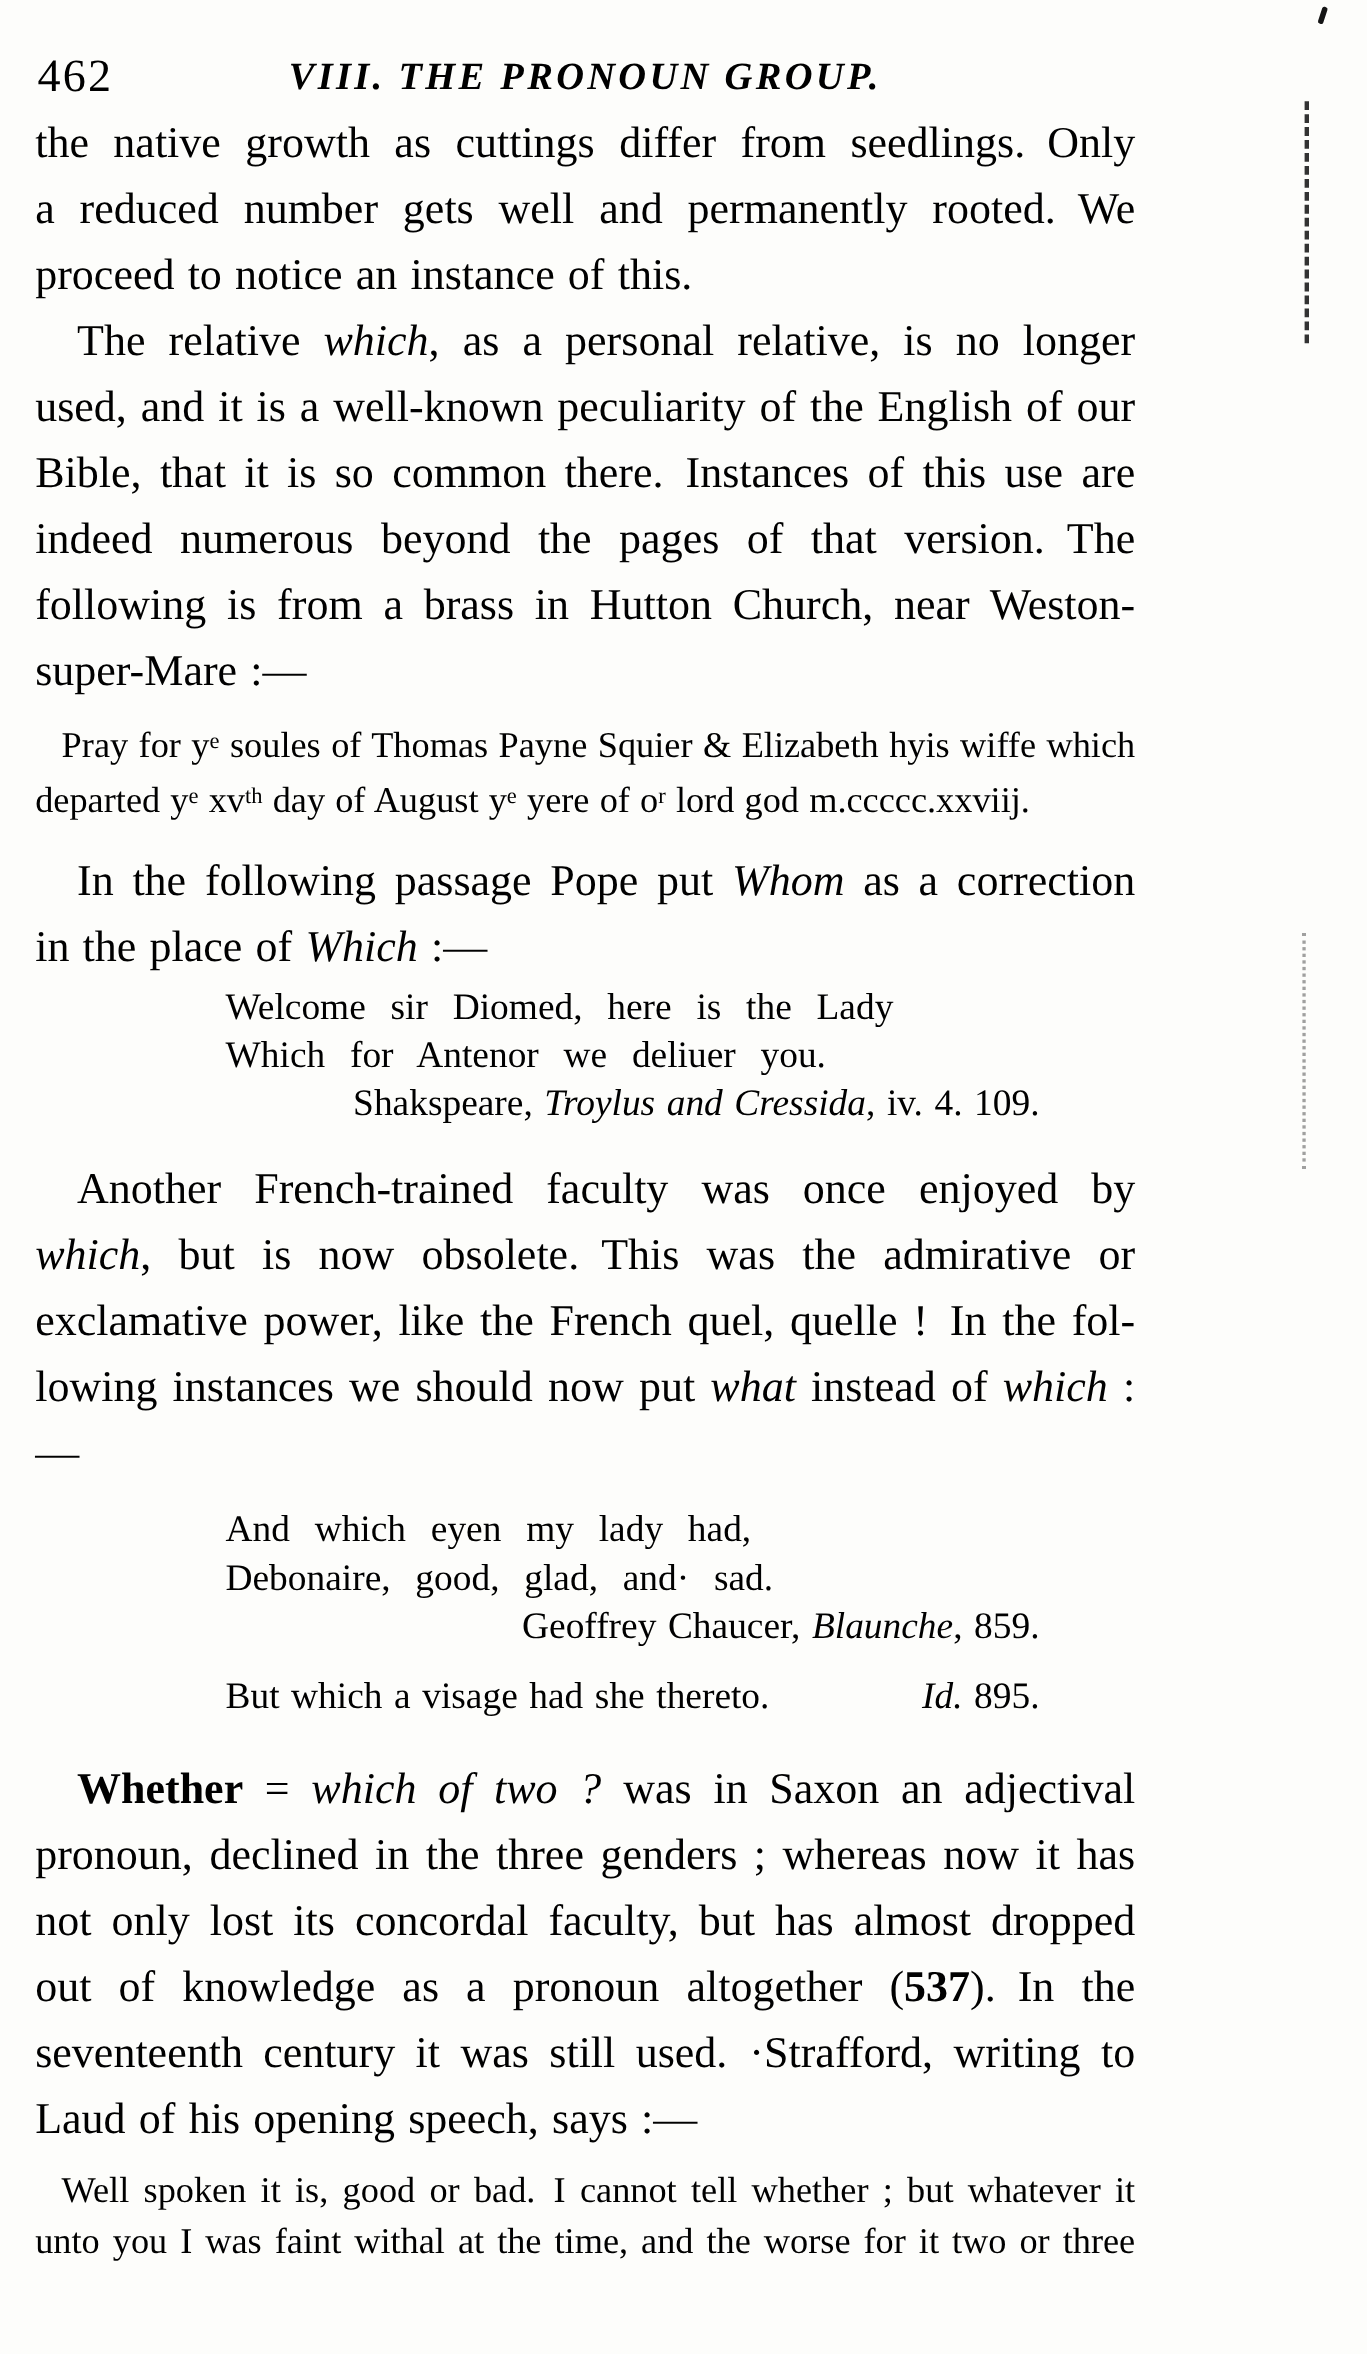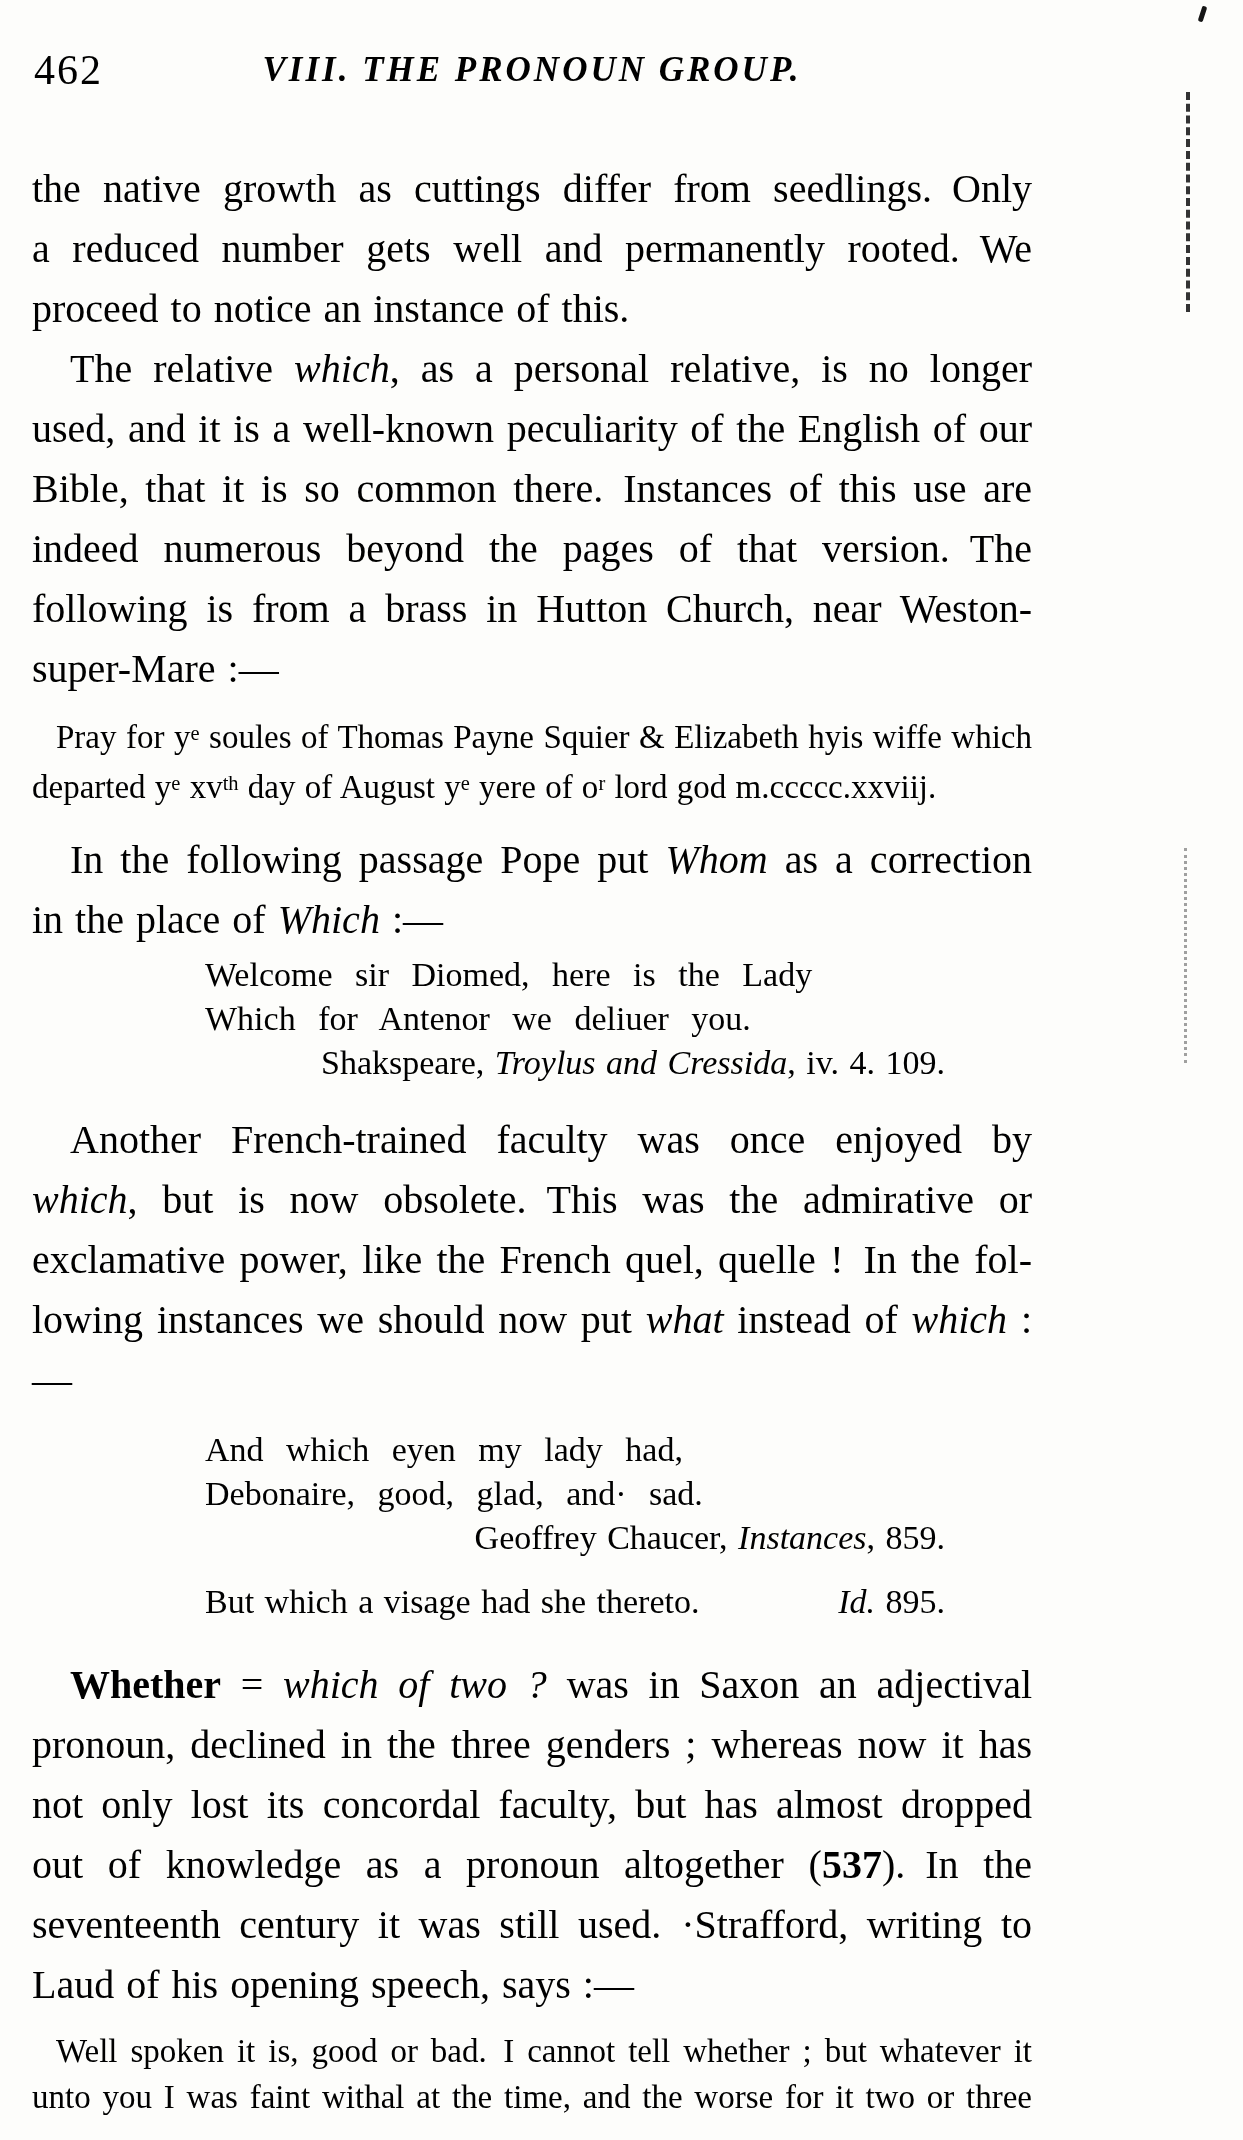--- a/index.html
+++ b/index.html
@@ -24,21 +24,21 @@
   .verse-block{font-size:34px;line-height:44px;margin-left:173px;width:740px;word-spacing:14px;}
   .line{min-height:1em;}
   .just{text-align:justify;text-align-last:justify;}
   .ind{text-indent:38px;}
   .small-block .ind{text-indent:24px;}
   .cite{text-align:right;word-spacing:2px;}
   .split{display:flex;justify-content:space-between;word-spacing:2px;}
   .it{font-style:italic;}
   .bd{font-weight:bold;}
   .sup{font-size:0.62em;vertical-align:0.4em;}
-  .blk0{margin-top:59px;}
+  .blk0{}
   .blk1{margin-top:0px;}
   .blk2{margin-top:11px;}
   .blk3{margin-top:20px;}
   .blk4{margin-top:3px;}
   .blk5{margin-top:25px;}
   .blk6{margin-top:18px;}
   .blk6 .gap-top{margin-top:20px;}
   .blk7{margin-top:31px;}
   .blk8{margin-top:13px;}
   .tick{position:absolute;left:1200px;top:6px;width:5px;height:16px;background:#151515;border-radius:2px;transform:rotate(18deg);}
@@ -85,21 +85,21 @@
       </div>
     <div class="body-block blk5">
         <div class="line just ind"><span>Another French-trained faculty was once enjoyed by</span></div>
         <div class="line just"><span class="it">which</span><span>, but is now obsolete. This was the admirative or</span></div>
         <div class="line just"><span>exclamative power, like the French quel, quelle ! In the fol-</span></div>
         <div class="line just"><span>lowing instances we should now put </span><span class="it">what</span><span> instead of </span><span class="it">which</span><span> :—</span></div>
       </div>
     <div class="verse-block blk6">
         <div class="line"><span>And which eyen my lady had,</span></div>
         <div class="line"><span>Debonaire, good, glad, and· sad.</span></div>
-        <div class="line cite"><span>Geoffrey Chaucer, </span><span class="it">Instances</span><span>, 859.</span></div>
+        <div class="line cite"><span>Geoffrey Chaucer, </span><span class="it">Blaunche</span><span>, 859.</span></div>
         <div class="line gap-top split">
           <span><span>But which a visage had she thereto.</span></span>
           <span><span class="it">Id.</span><span> 895.</span></span>
         </div>
       </div>
     <div class="body-block blk7">
         <div class="line just ind"><span class="bd">Whether</span><span> = </span><span class="it">which of two ?</span><span> was in Saxon an adjectival</span></div>
         <div class="line just"><span>pronoun, declined in the three genders ; whereas now it has</span></div>
         <div class="line just"><span>not only lost its concordal faculty, but has almost dropped</span></div>
         <div class="line just"><span>out of knowledge as a pronoun altogether (</span><span class="bd">537</span><span>). In the</span></div>

